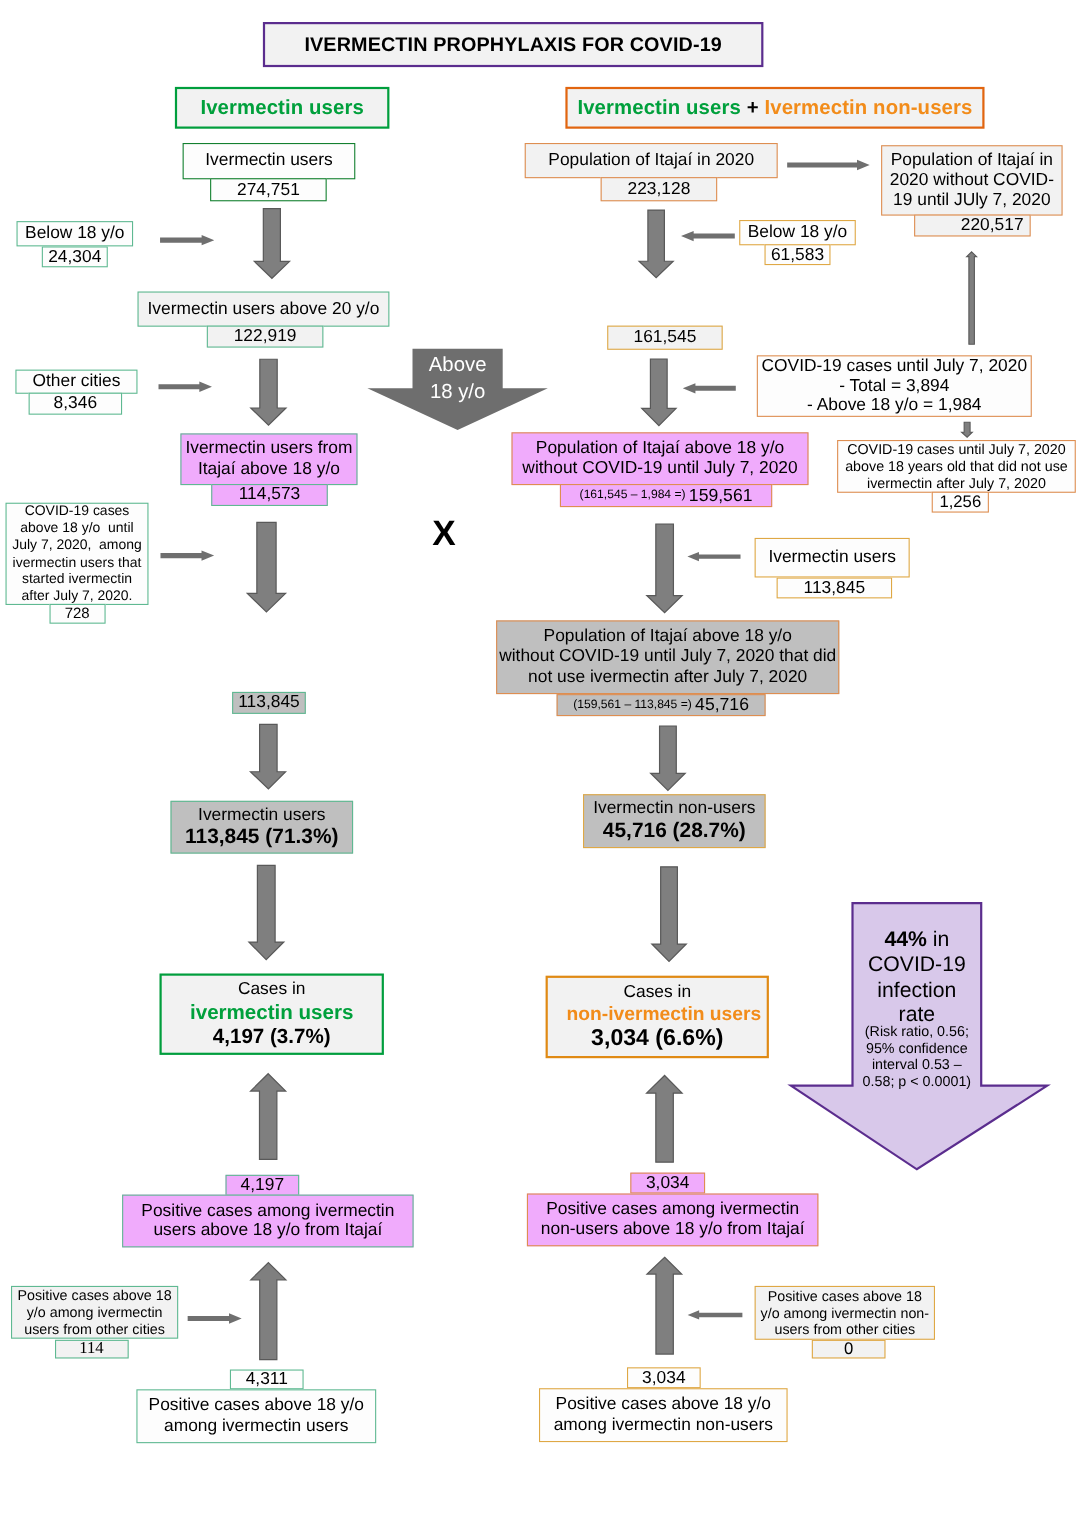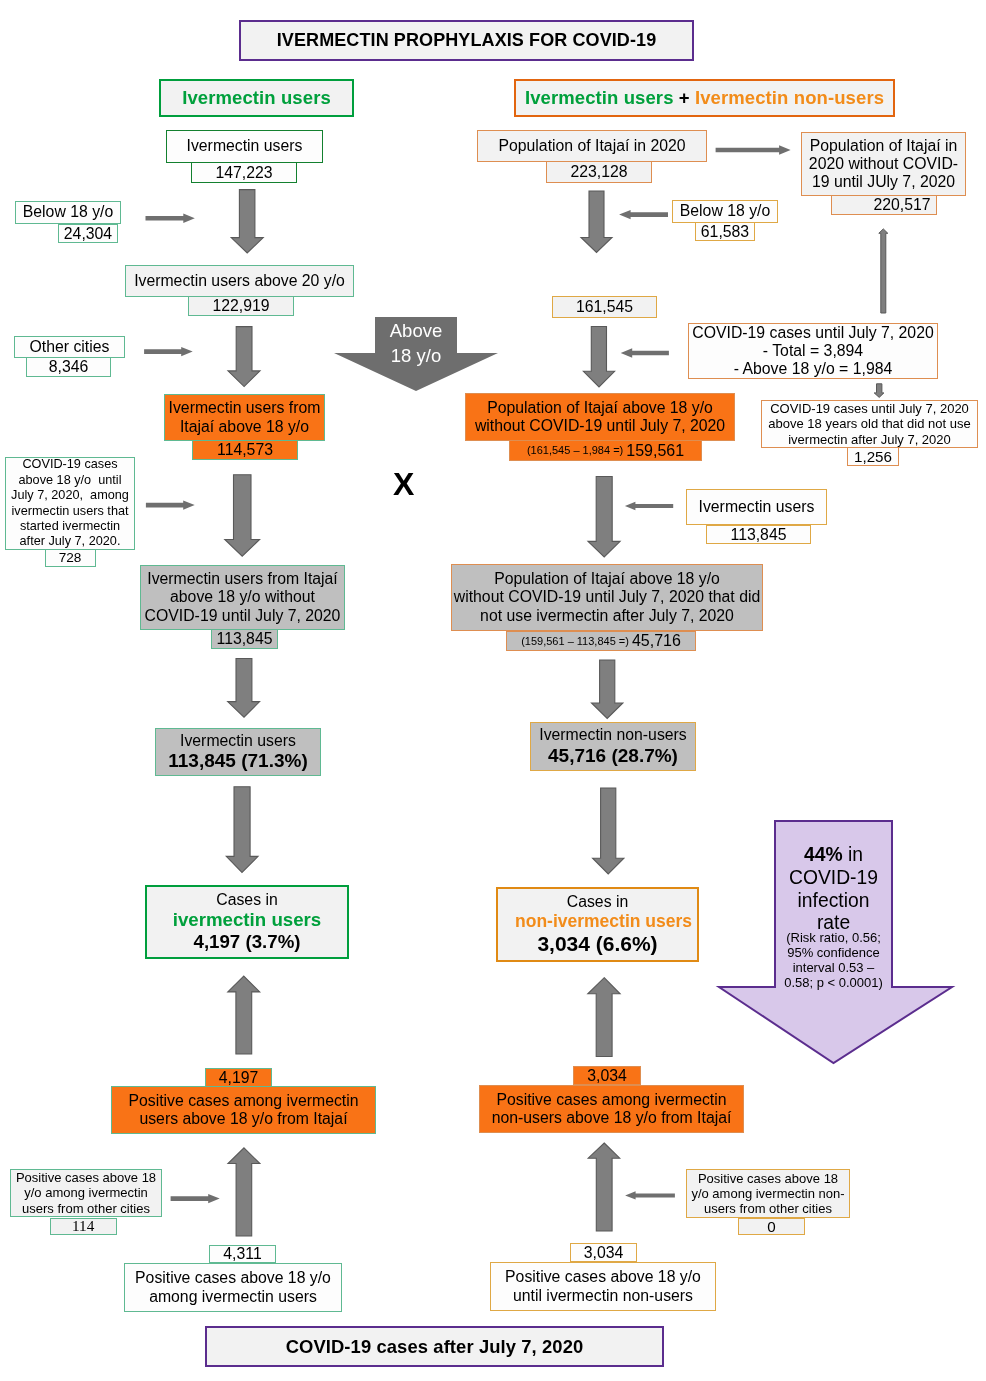--- a/index.html
+++ b/index.html
@@ -24,21 +24,21 @@
   .og{border-color:#DE8E51;}
   .gold{border-color:#DFA845;}
   .or-strong{border-color:#E2650F;}
   .or-gold{border-color:#E08A14;}
   .gn-strong{border-color:#009E3D;}
   .pp{border-color:#5B2D8E;}
 
   
   .f-white{background:#FDFDFD;}
   .f-light{background:#F2F2F2;}
-  .f-gray{background:#f97316;}
+  .f-gray{background:#f0abfc;}
   .f-dgray{background:#BFBFBF;}
 
   .hdr{font-weight:bold;letter-spacing:.1px;}
   .big{font-weight:bold;}
   svg.layer{position:absolute;left:0;top:0;width:986px;height:1381px;}
   .xsym{position:absolute;font-weight:bold;color:#000;}
   .t-green{color:#00A03C;}
   .t-orange{color:#F28C1A;}
 </style>
 </head>
@@ -98,33 +98,30 @@
     <span class="ln">IVERMECTIN PROPHYLAXIS FOR COVID-19</span>
   </div>
 
   <div class="box gn-strong f-light hdr" style="left:159px;top:79px;width:195px;height:38px;border-width:2.5px;font-size:18.5px;color:#00A03C;">
     <span class="ln">Ivermectin users</span>
   </div>
   <div class="box or-strong f-light hdr" style="left:514px;top:79px;width:381px;height:38px;border-width:2.5px;font-size:18.5px;">
     <span class="ln"><span class="t-green">Ivermectin users</span><span> + </span><span class="t-orange">Ivermectin non-users</span></span>
   </div>
 
-  <div class="box pp f-light hdr" style="left:205px;top:1326px;width:459px;height:41px;border-width:2px;font-size:18.4px;">
-    <span class="ln">COVID-19 cases after July 7, 2020</span>
-  </div>
 
   <div class="box f-white" style="border-color:#13802F;left:166px;top:130px;width:157px;height:33px;font-size:15.8px;">
     <span class="ln">Ivermectin users</span>
   </div>
-  <div class="vbox f-white" style="border-color:#13802F;left:191px;top:162px;width:106px;height:21px;font-size:15.8px;">147,223</div>
+  <div class="vbox f-white" style="border-color:#13802F;left:191px;top:162px;width:106px;height:21px;font-size:15.8px;">274,751</div>
 
   <div class="box gn f-white" style="left:15px;top:201px;width:106px;height:23px;font-size:15.8px;">
     <span class="ln">Below 18 y/o</span>
   </div>
-  <div class="vbox gn f-white" style="left:38px;top:224px;width:60px;height:19px;font-size:15.8px;margin-left:20px;">24,304</div>
+  <div class="vbox gn f-white" style="left:38px;top:224px;width:60px;height:19px;font-size:15.8px;">24,304</div>
 
   <div class="box gn f-light" style="left:125px;top:265px;width:229px;height:32px;font-size:15.8px;">
     <span class="ln">Ivermectin users above 20 y/o</span>
   </div>
   <div class="vbox gn f-light" style="left:188px;top:296px;width:106px;height:20px;font-size:15.8px;">122,919</div>
 
   <div class="box gn f-white" style="left:14px;top:336px;width:111px;height:22px;font-size:15.8px;">
     <span class="ln">Other cities</span>
   </div>
   <div class="vbox gn f-white" style="left:26px;top:357px;width:85px;height:20px;font-size:15.8px;">8,346</div>
@@ -138,25 +135,20 @@
   <div class="box gn f-white" style="left:5px;top:457px;width:130px;height:93px;font-size:12.7px;line-height:1.215;">
     <span class="ln">COVID-19 cases</span>
     <span class="ln">above 18 y/o  until</span>
     <span class="ln">July 7, 2020,  among</span>
     <span class="ln">ivermectin users that</span>
     <span class="ln">started ivermectin</span>
     <span class="ln">after July 7, 2020.</span>
   </div>
   <div class="vbox gn f-white" style="left:44.6px;top:549px;width:51px;height:18px;font-size:13.6px;">728</div>
 
-  <div class="box gn f-dgray" style="left:140px;top:565px;width:205px;height:65px;font-size:15.8px;">
-    <span class="ln">Ivermectin users from Itajaí</span>
-    <span class="ln">above 18 y/o without</span>
-    <span class="ln">COVID-19 until July 7, 2020</span>
-  </div>
   <div class="vbox gn f-dgray" style="left:211px;top:629px;width:67px;height:20px;font-size:15.8px;">113,845</div>
 
   <div class="box gn f-dgray" style="left:155px;top:728px;width:166px;height:48px;font-size:15.8px;">
     <span class="ln">Ivermectin users</span>
     <span class="ln big" style="font-size:19px;">113,845 (71.3%)</span>
   </div>
 
   <div class="box gn-strong f-light" style="left:145px;top:885px;width:204px;height:74px;border-width:2px;font-size:15.8px;">
     <span class="ln">Cases in</span>
     <span class="ln big t-green" style="font-size:18.7px;">ivermectin users</span>
@@ -260,21 +252,21 @@
   <div class="box gold f-light" style="left:686px;top:1169px;width:164px;height:49px;font-size:13px;">
     <span class="ln">Positive cases above 18</span>
     <span class="ln">y/o among ivermectin non-</span>
     <span class="ln">users from other cities</span>
   </div>
   <div class="vbox gold f-light" style="left:738px;top:1218px;width:67px;height:17px;font-size:15.2px;">0</div>
 
   <div class="vbox gold f-white" style="left:570px;top:1243px;width:67px;height:19px;font-size:15.8px;">3,034</div>
   <div class="box gold f-white" style="left:490px;top:1262px;width:226px;height:49px;font-size:15.8px;">
     <span class="ln">Positive cases above 18 y/o</span>
-    <span class="ln">until ivermectin non-users</span>
+    <span class="ln">among ivermectin non-users</span>
   </div>
 
   <div style="position:absolute;left:372px;top:318px;width:88px;text-align:center;
               color:#FFFFFF;font-size:18.5px;line-height:1.37;">
     <span style="display:block">Above</span>
     <span style="display:block">18 y/o</span>
   </div>
 
   <div style="position:absolute;left:772px;top:844px;width:123px;text-align:center;
               color:#000;font-size:19.3px;line-height:1.18;">

